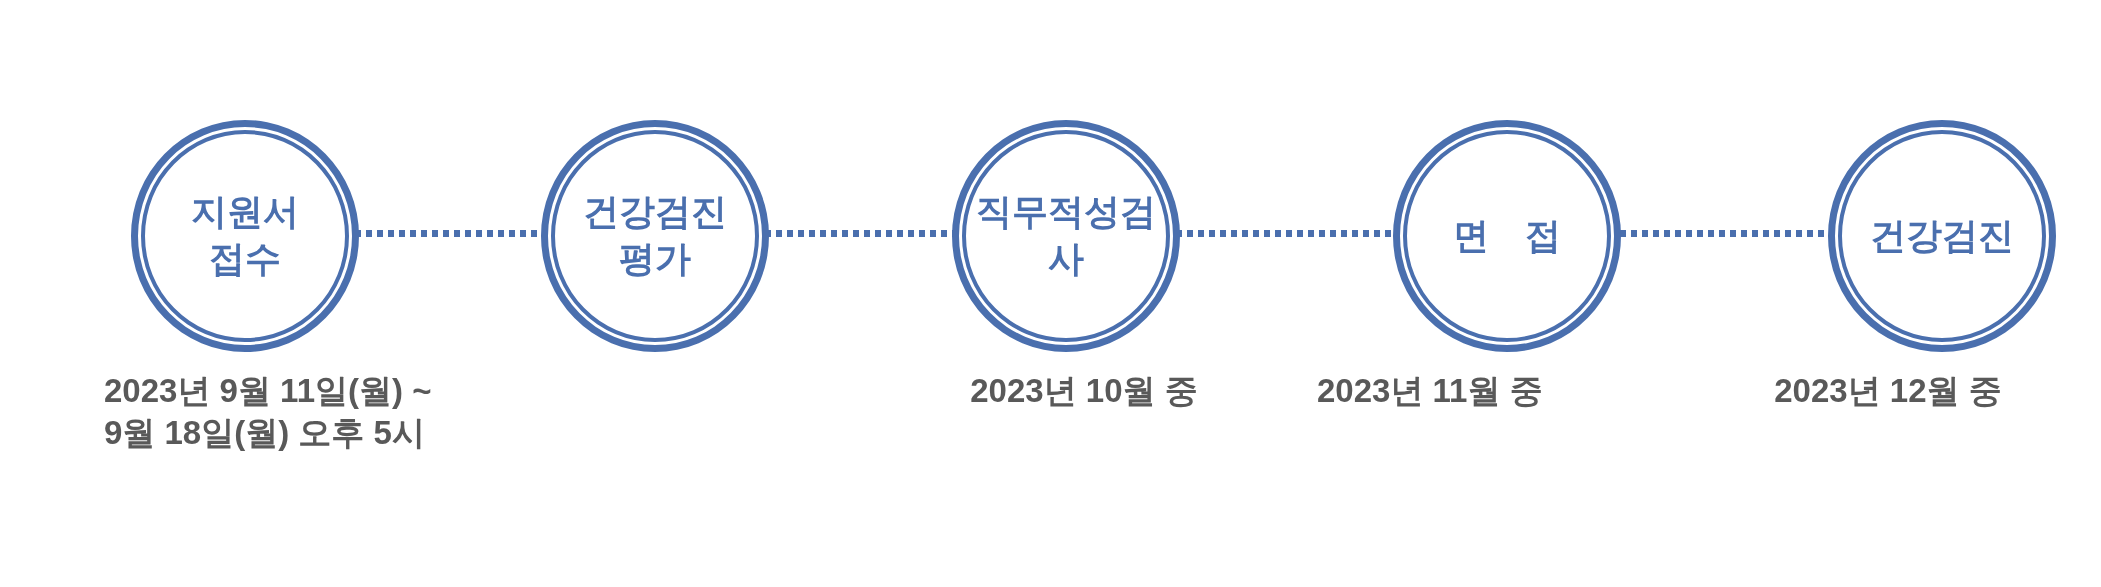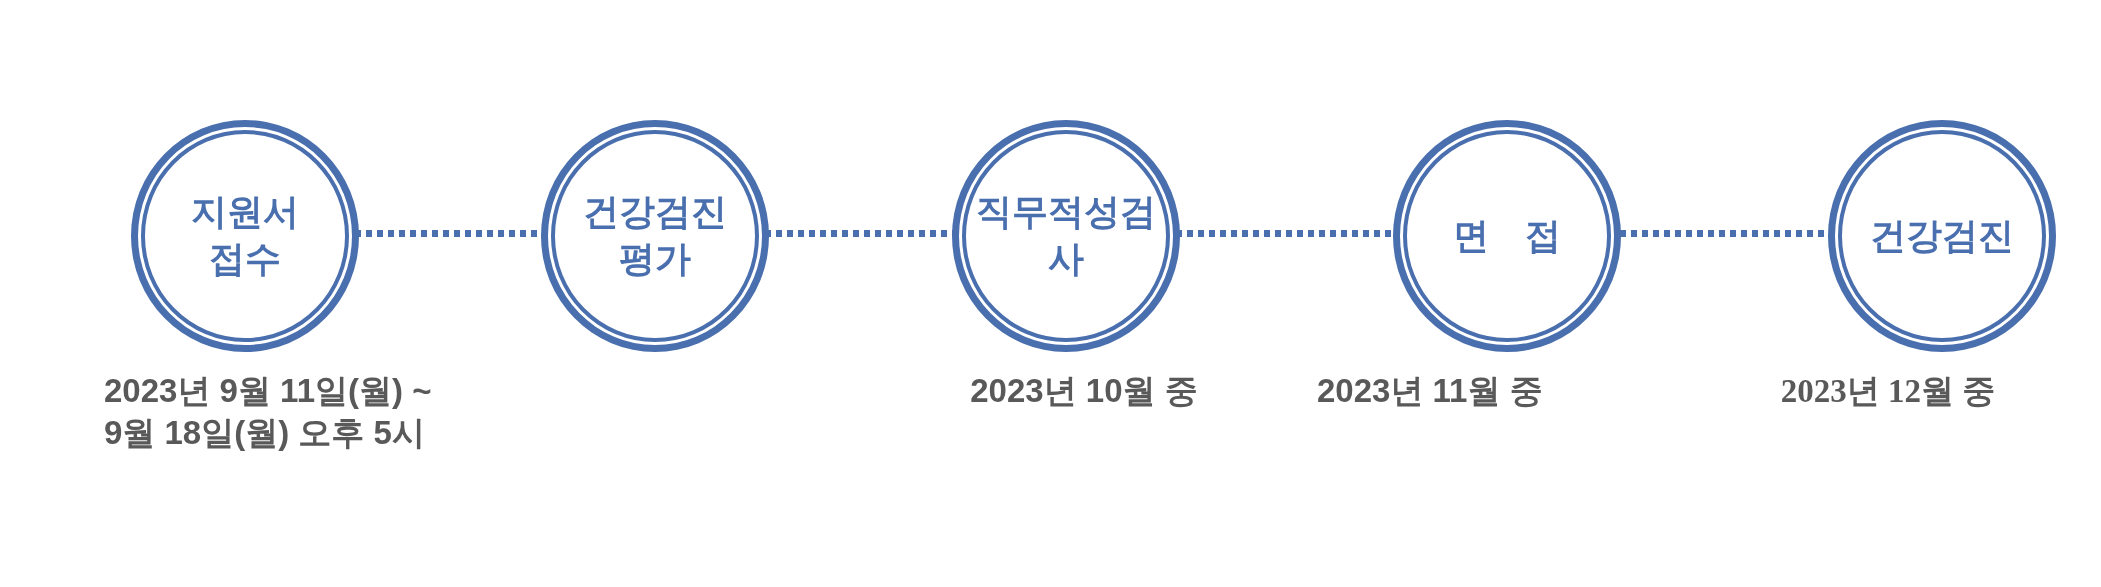--- a/index.html
+++ b/index.html
@@ -85,21 +85,21 @@
     top: 370px;
     color: var(--gray);
     font-weight: 700;
     font-size: 33px;
     line-height: 1.28;
     white-space: pre-line;
   }
   .date-label.d1 { left: 88px;   text-align: left; margin-left: 16px; }
   .date-label.d3 { left: 924px;  width: 320px; text-align: center; }
   .date-label.d4 { left: 1317px; width: 320px; text-align: left; }
-  .date-label.d5 { left: 1728px; width: 320px; text-align: center; font-family: Liberation Serif, serif; }
+  .date-label.d5 { left: 1728px; width: 320px; text-align: center; }
 </style>
 </head>
 <body style="--accent: #4a6fae; --gray: #595959;">
 
 <div class="stage">
 
   <div class="connector c1"></div>
   <div class="connector c2"></div>
   <div class="connector c3"></div>
   <div class="connector c4"></div>

